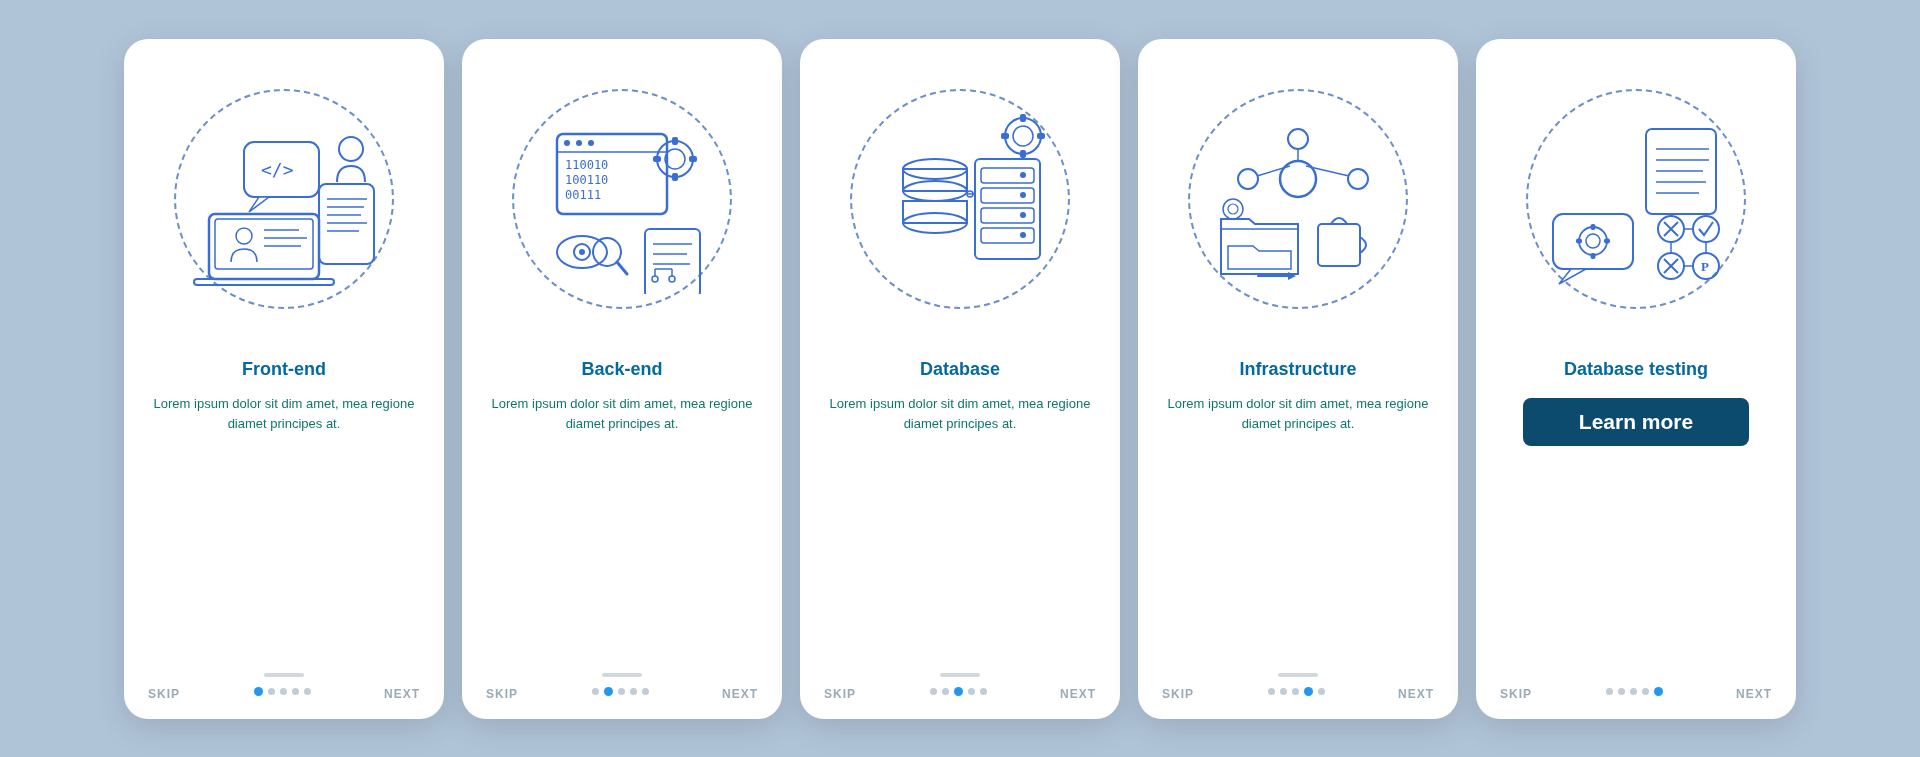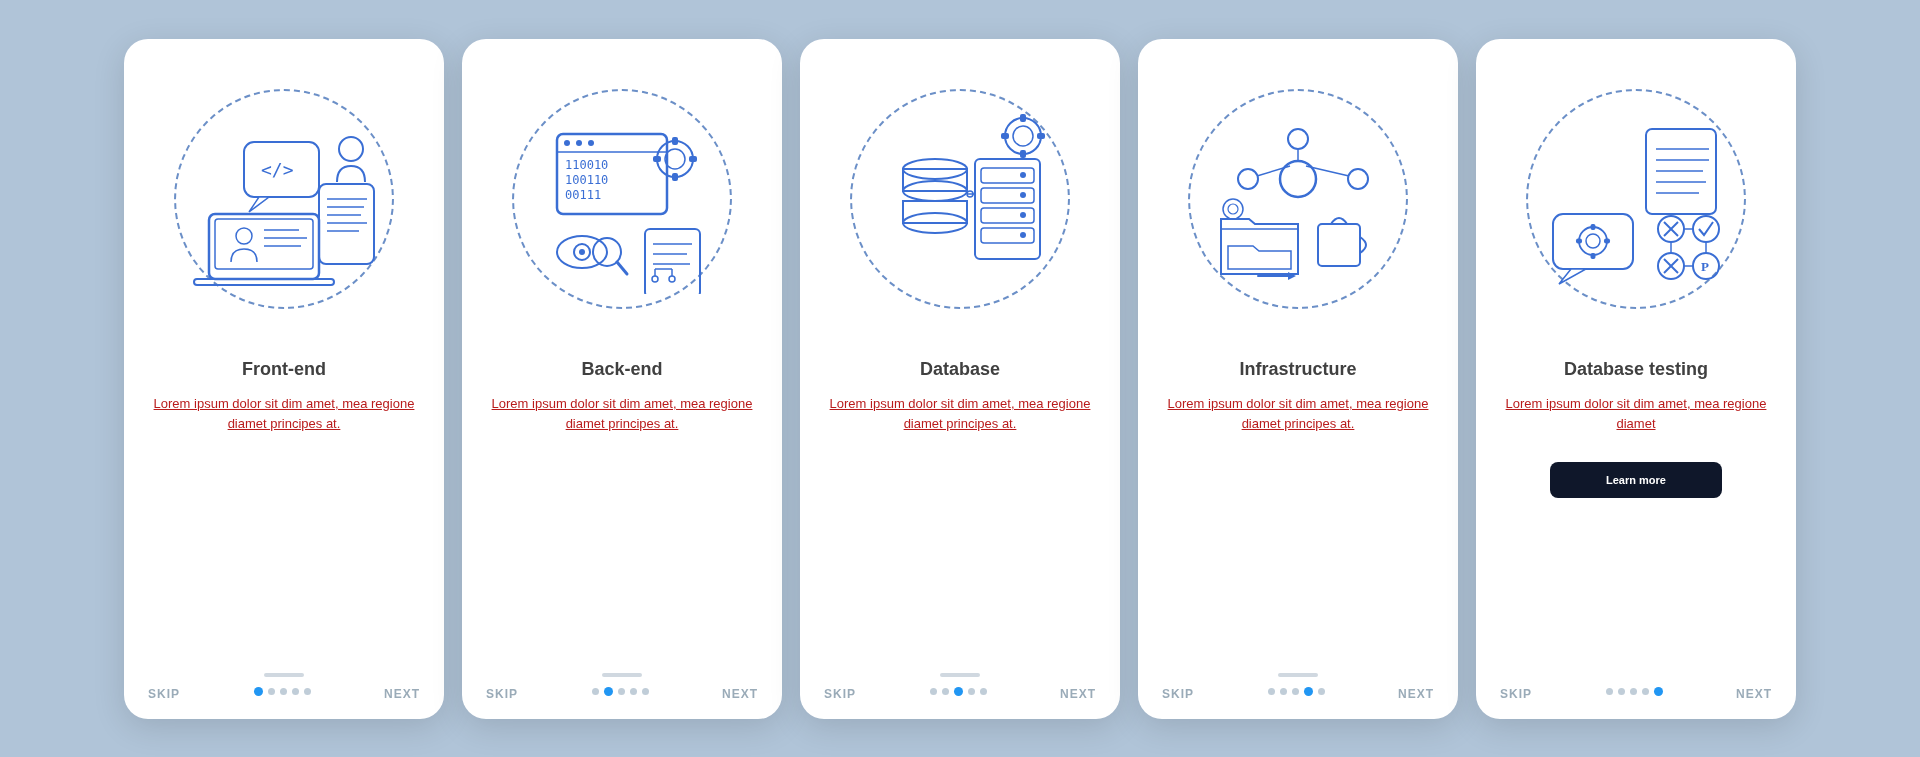--- a/index.html
+++ b/index.html
@@ -73,41 +73,40 @@
       display: flex;
       flex-direction: column;
       align-items: center;
       padding: 0 28px;
       width: 100%;
     }
 
     .card-title {
       font-size: 18px;
       font-weight: 700;
-      color: #404040;
+      color: #0369a1;
       margin-bottom: 14px;
       text-align: center;
     }
 
     .card-text {
       font-size: 13px;
-      color: #b91c1c;
+      color: #0f766e;
       text-align: center;
       line-height: 1.6;
-      margin-bottom: 23px;
-      text-decoration: underline;
+      margin-bottom: 14px;
     }
 
     .learn-more-btn {
-      background: #0f172a;
+      background: #0c4a6e;
       color: #fff;
       border: none;
       border-radius: 8px;
       padding: 12px 56px;
-      font-size: 11px;
+      font-size: 21px;
       font-weight: 600;
       cursor: pointer;
       margin-bottom: 10px;
       margin-top: 4px;
     }
 
     .card-nav {
       display: flex;
       align-items: flex-start;
       justify-content: space-between;
@@ -421,21 +420,20 @@
           <text x="160" y="167" font-size="13" fill="#3a6ed4" font-family="serif" font-weight="bold">P</text>
 
           <line x1="143" y1="162" x2="152" y2="162" stroke="#3a6ed4" stroke-width="1.5"></line>
           <line x1="130" y1="138" x2="130" y2="149" stroke="#3a6ed4" stroke-width="1.5"></line>
           <line x1="165" y1="138" x2="165" y2="149" stroke="#3a6ed4" stroke-width="1.5"></line>
         </svg>
       </div>
     </div>
     <div class="card-body">
       <div class="card-title">Database testing</div>
-      <div class="card-text">Lorem ipsum dolor sit dim amet, mea regione diamet</div>
       <button class="learn-more-btn">Learn more</button>
     </div>
     <div class="card-nav">
       <span class="nav-skip">SKIP</span>
       <div class="nav-dots">
         <span class="dot"></span>
         <span class="dot"></span>
         <span class="dot"></span>
         <span class="dot"></span>
         <span class="dot active"></span>

